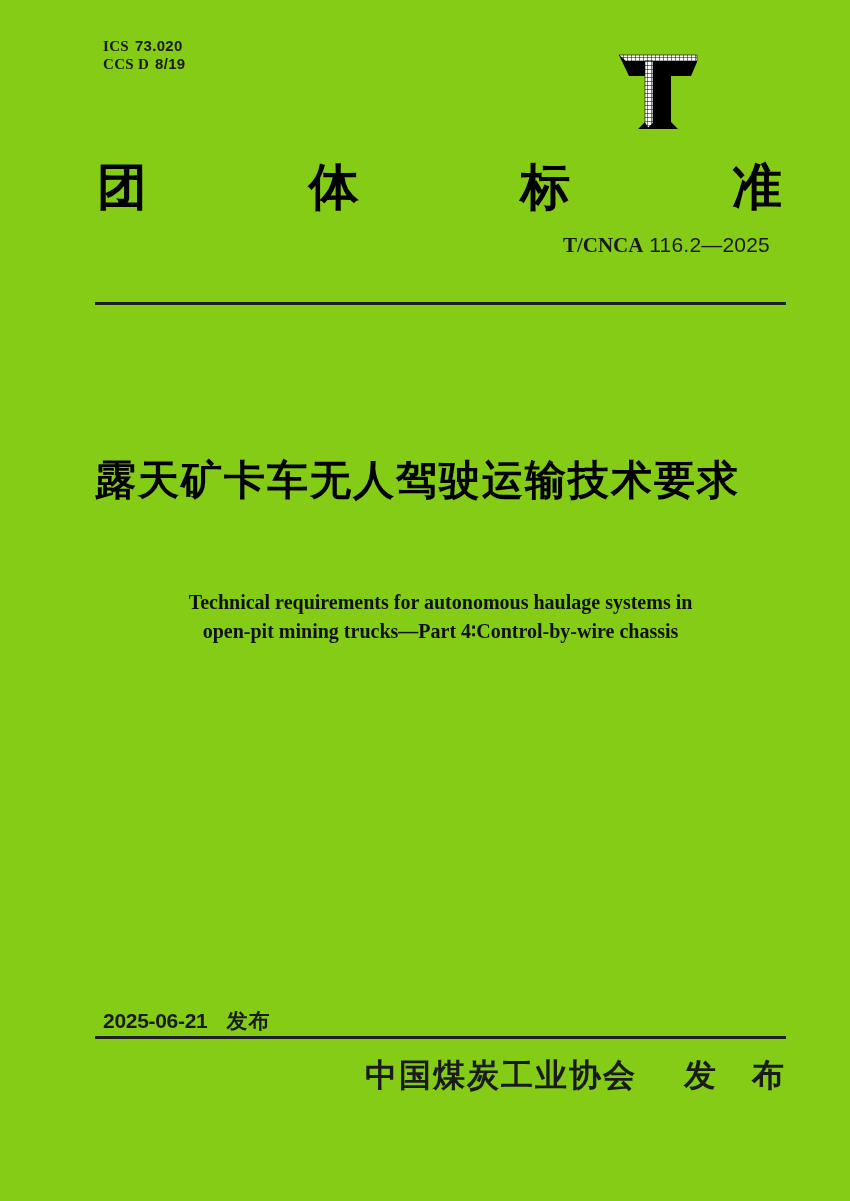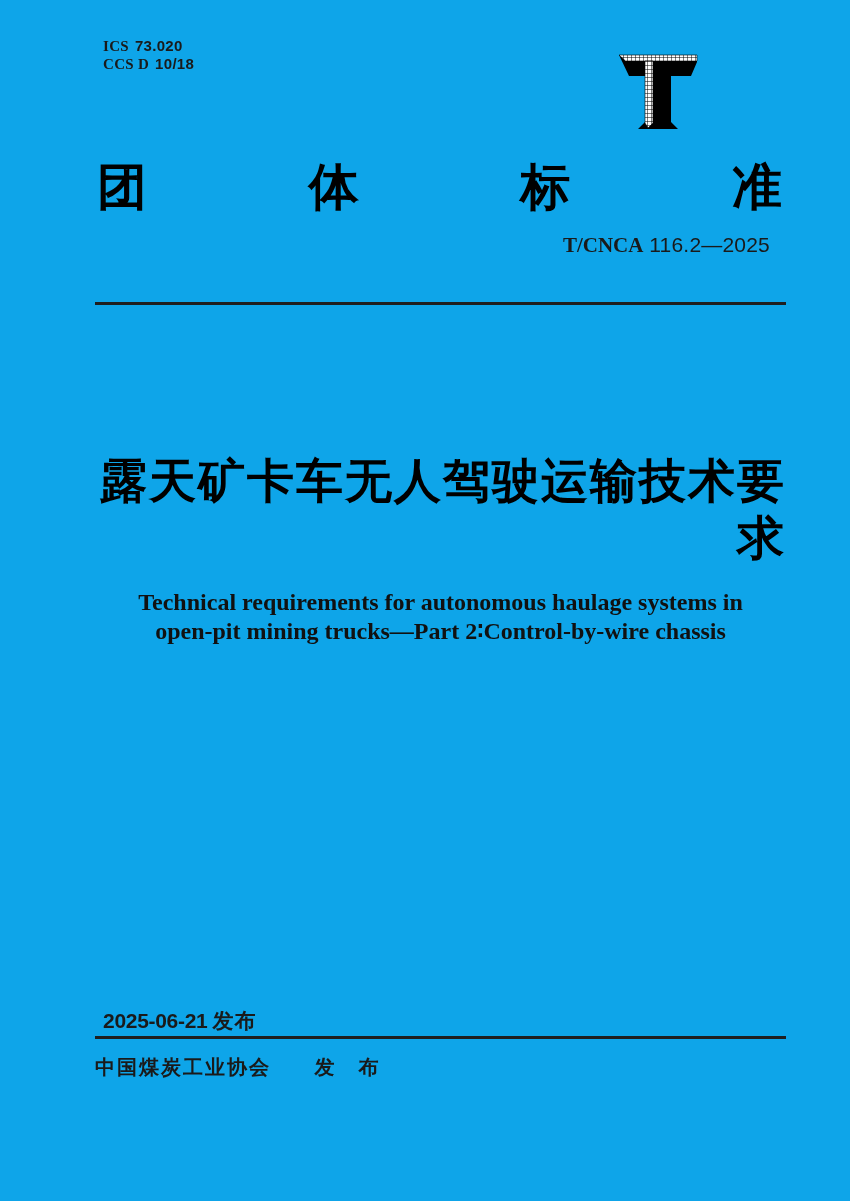--- a/index.html
+++ b/index.html
@@ -1,20 +1,20 @@
 <!DOCTYPE html>
 <html><head>
 <meta charset="utf-8">
 <style>
   html,body{margin:0;padding:0;background:#e8e8e8;}
   .page{
     position:relative;
     width:850px;height:1201px;
     margin:0 auto;
-    background:#0ea5e9;
+    background:#84cc16;
     font-family:"Liberation Sans", sans-serif;
     color:#111;
     overflow:hidden;
   }
   
   .ics-block{
     position:absolute;left:103px;top:37px;
     font-size:15px;line-height:18px;color:#1a1a1a;
     letter-spacing:0.3px;
   }
@@ -35,57 +35,57 @@
   }
   .std-num .code{font-family:"Liberation Serif", serif;font-weight:bold;margin-top:18px;}
   .std-num .num{font-weight:normal;letter-spacing:0.2px;}
   
   .rule{position:absolute;left:95px;width:691px;background:#1f1f1f;}
   .rule.top{top:302px;height:2.5px;}
   .rule.bottom{top:1036px;height:3px;}
   
   .title-zh{
     position:absolute;left:95px;top:452px;width:691px;
-    text-align:right;font-weight:bold;color:#000;
-    font-size:47px;line-height:57px;letter-spacing:2px;
+    text-align:left;font-weight:bold;color:#000;
+    font-size:41px;line-height:57px;letter-spacing:2px;
   }
   
   .title-en{
     position:absolute;left:95px;top:588px;width:691px;
     text-align:center;
     font-family:"Liberation Serif", serif;font-weight:bold;
-    font-size:24px;line-height:29px;color:#111;
+    font-size:20px;line-height:29px;color:#111;
   }
   
   .dates{
     position:absolute;left:103px;top:1007px;width:682px;
     display:flex;justify-content:space-between;
     font-size:21px;font-weight:bold;color:#1a1a1a;
     letter-spacing:-0.3px;
   }
-  .dates .d-label{margin-left:5px;letter-spacing:1px;font-family:Liberation Serif, serif;}
+  .dates .d-label{margin-left:19px;letter-spacing:1px;font-family:Liberation Serif, serif;}
   
   .issuer-row{
     position:absolute;left:95px;top:1054px;width:691px;
-    text-align:left;font-size:20px;font-weight:bold;color:#1a1a1a;
+    text-align:right;font-size:32px;font-weight:bold;color:#1a1a1a;
     letter-spacing:2px;
   }
   .issuer-row .publish{margin-left:36px;}
 </style>
 </head>
 <body>
 
 <div class="page">
 
   <div class="ics-block">
     <div>
       <span class="lbl">ICS</span><span class="val">73.020</span>
     </div>
     <div>
-      <span class="lbl">CCS D</span><span class="val">10/18</span>
+      <span class="lbl">CCS D</span><span class="val">8/19</span>
     </div>
   </div>
 
   <div class="logo">
     <svg width="86" height="86" viewBox="0 0 86 84" aria-hidden="true">
       <defs>
         <pattern id="tgrid" width="4" height="4" patternUnits="userSpaceOnUse">
           <rect width="4" height="4" fill="#ffffff"></rect>
           <path d="M0 0H4M0 0V4" stroke="#000000" stroke-width="1"></path>
         </pattern>
@@ -112,21 +112,21 @@
   </div>
 
   <div class="rule top"></div>
 
   <div class="title-zh">
     <div>露天矿卡车无人驾驶运输技术要求</div>
   </div>
 
   <div class="title-en">
     <div>Technical requirements for autonomous haulage systems in</div>
-    <div>open-pit mining trucks—Part 2∶Control-by-wire chassis</div>
+    <div>open-pit mining trucks—Part 4∶Control-by-wire chassis</div>
   </div>
 
   <div class="dates">
     <div>
       <span>2025-06-21</span><span class="d-label">发布</span>
     </div>
   </div>
 
   <div class="rule bottom"></div>
 

